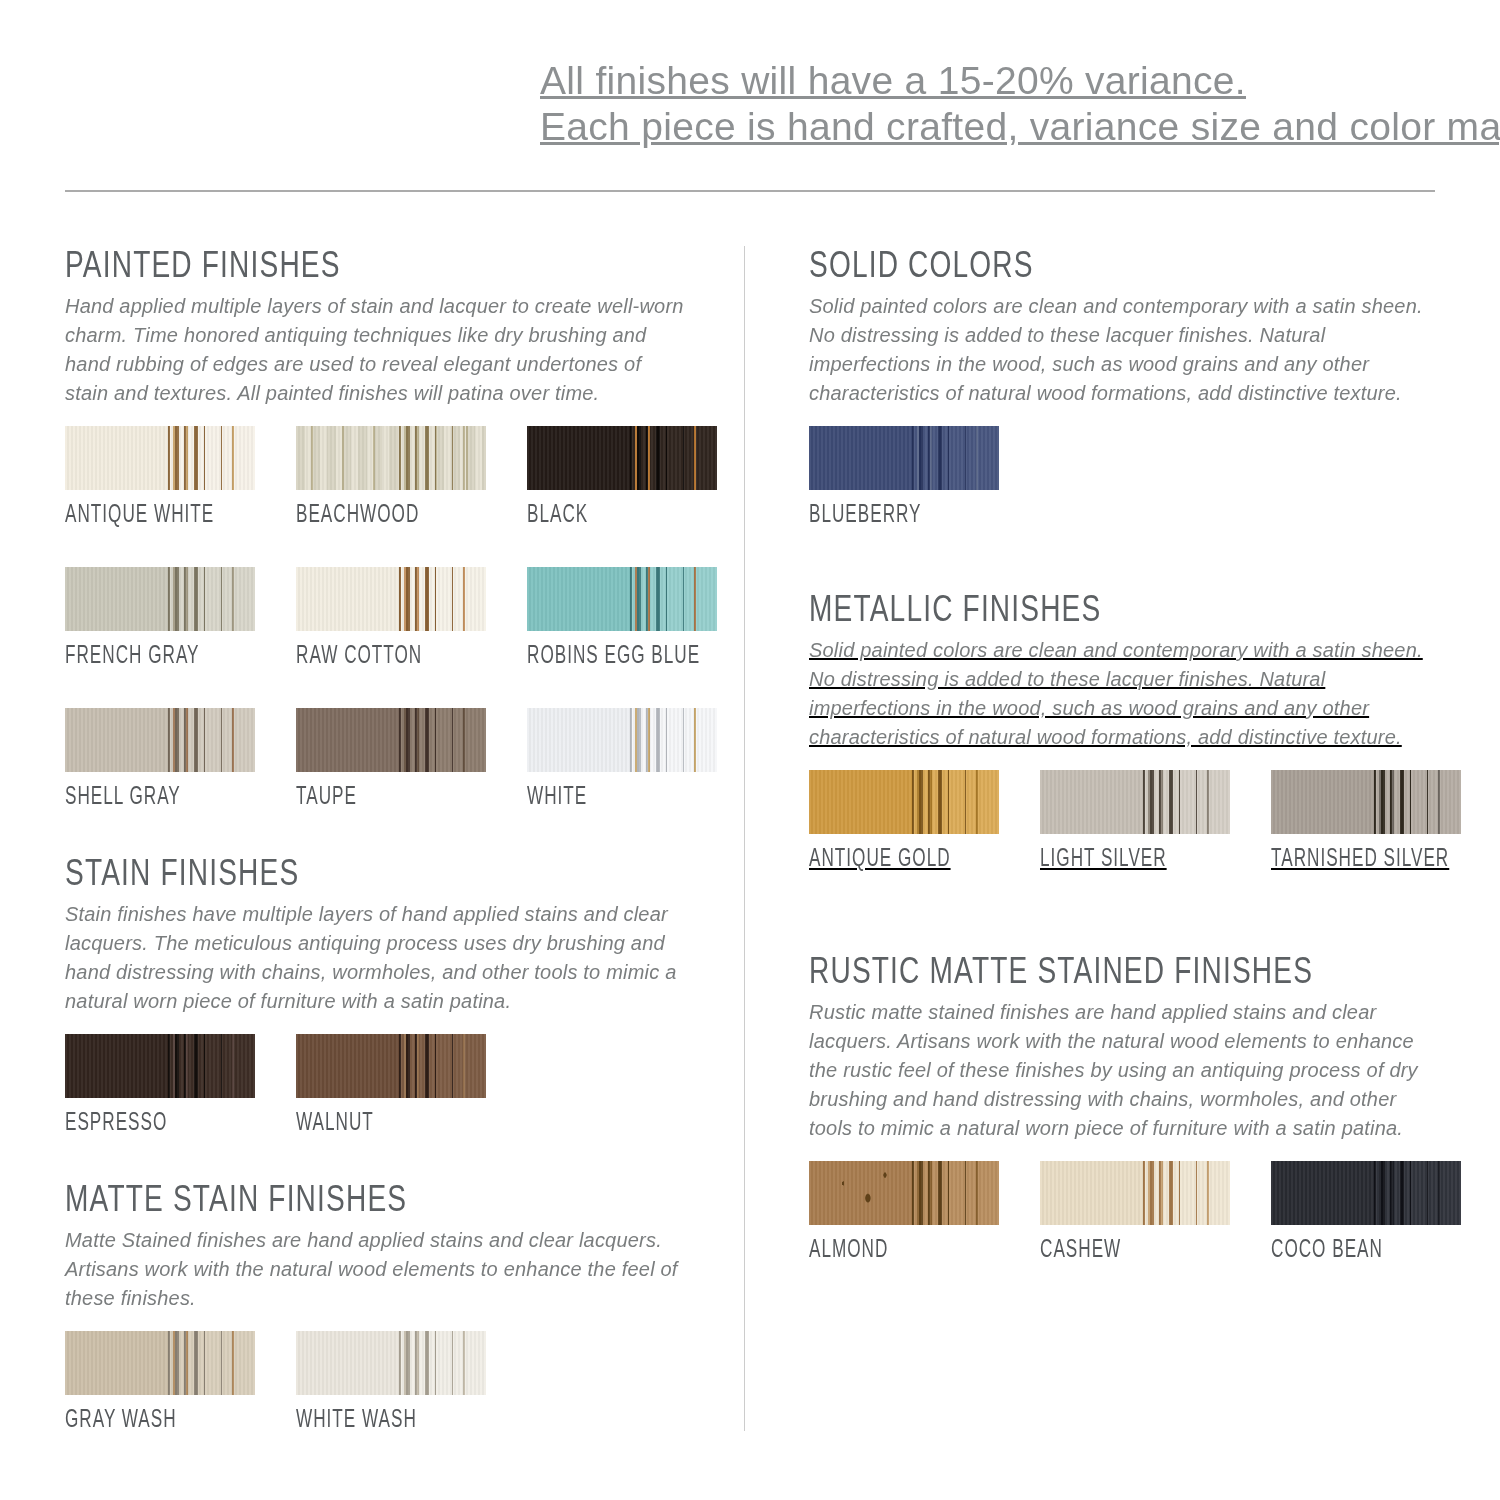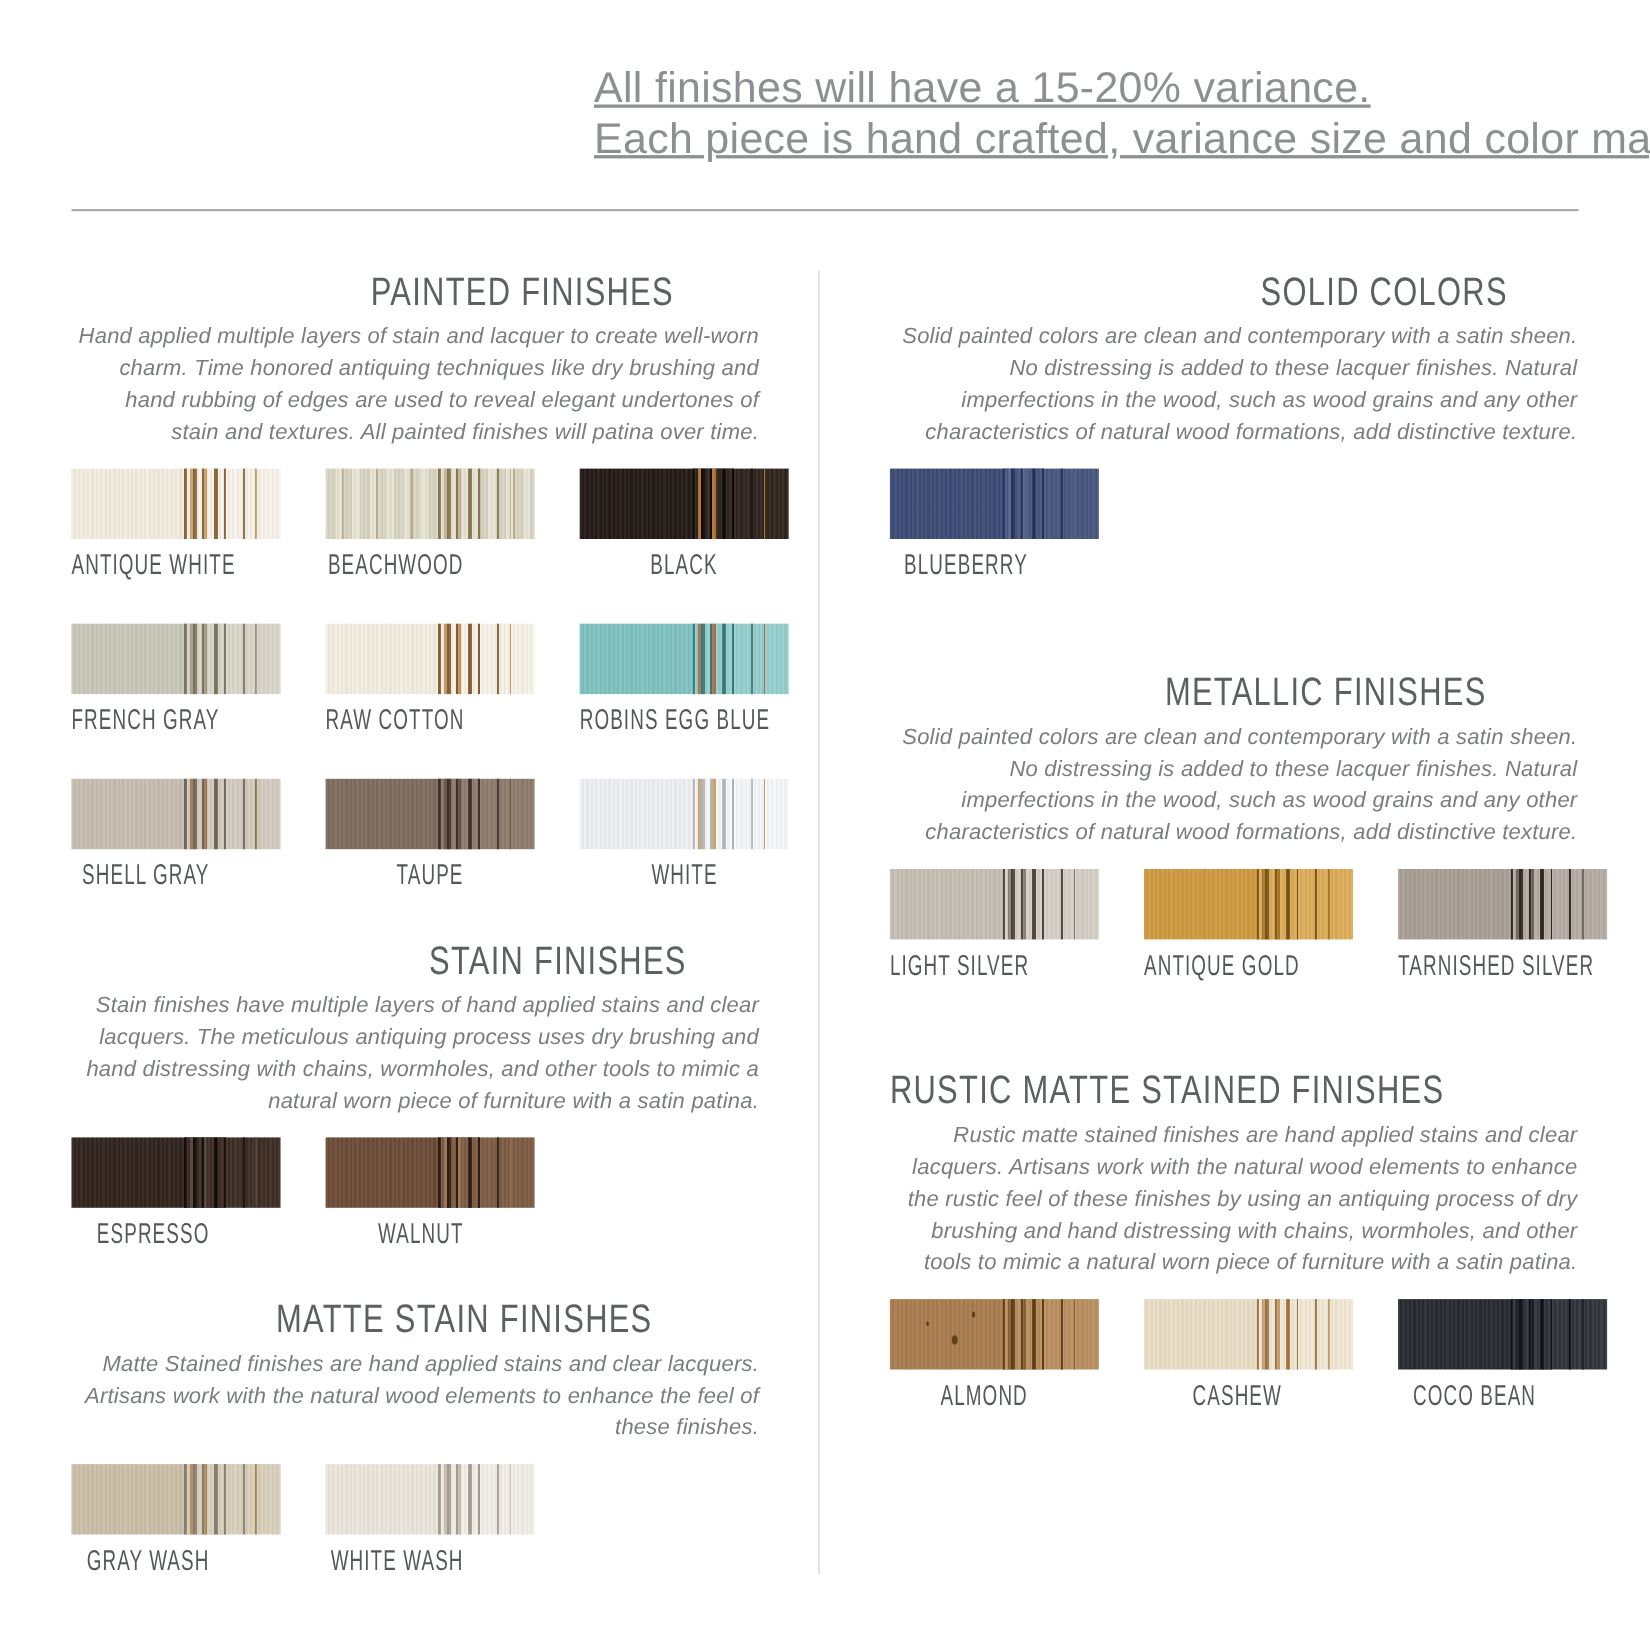--- a/index.html
+++ b/index.html
@@ -26,23 +26,23 @@
   .rule{
     border:none;height:2px;background:var(--rule-color,#ababab);
     margin:62px 65px 0 65px;
   }
   
   .columns{display:flex;padding:0 65px;margin-top:54px;align-items:stretch;}
   .col-left{width:625px;padding-right:54px;box-sizing:content-box;}
   .vdivider{width:1px;background:var(--divider-color,#ccc);flex:0 0 1px;}
   .col-right{width:625px;padding-left:64px;box-sizing:content-box;}
   
-  .section{margin-top:46px;text-align:right;}
+  .section{margin-top:46px;}
   .section:first-child{margin-top:0;}
-  .col-right .section-metallic{margin-top:84px;}
+  .col-right .section-metallic{margin-top:64px;text-decoration:underline;}
   .col-right .section-rustic{margin-top:82px;}
   .sec-heading{
     margin:0 0 8px 0;font-weight:500;font-size:36px;line-height:38px;
     color:var(--heading-color,#5c6063);white-space:nowrap;
   }
   .sec-heading .squeeze{display:inline-block;letter-spacing:1.5px;transform:scaleX(.78);transform-origin:left center;}
   .sec-desc{
     margin:0;font-style:italic;font-size:20px;line-height:29px;
     color:var(--body-color,#7a7d7e);letter-spacing:.2px;
   }
@@ -200,26 +200,26 @@
     <figcaption class="swatch-label">BLUEBERRY</figcaption>
   </figure>
           </div>
       </div>
 
       <div class="section section-metallic">
         <h2 class="sec-heading"><span class="squeeze">METALLIC FINISHES</span></h2>
         <p class="sec-desc">Solid painted colors are clean and contemporary with a satin sheen. No distressing is added to these lacquer finishes. Natural imperfections in the wood, such as wood grains and any other characteristics of natural wood formations, add distinctive texture.</p>
         <div class="swatch-grid">
             <figure class="swatch">
+    <div class="chip" style="--base: #cf9a41; --light: #dcac58; --dark: #7d5519; --accent: #aa7a28;"></div>
+    <figcaption class="swatch-label">ANTIQUE GOLD</figcaption>
+  </figure>
+            <figure class="swatch">
     <div class="chip" style="--base: #c5beb4; --light: #d5cfc6; --dark: #4f463c; --accent: #8d8478;"></div>
     <figcaption class="swatch-label">LIGHT SILVER</figcaption>
-  </figure>
-            <figure class="swatch">
-    <div class="chip" style="--base: #cf9a41; --light: #dcac58; --dark: #7d5519; --accent: #aa7a28;"></div>
-    <figcaption class="swatch-label">ANTIQUE GOLD</figcaption>
   </figure>
             <figure class="swatch">
     <div class="chip" style="--base: #a89f96; --light: #b5ada4; --dark: #30291f; --accent: #6e6760;"></div>
     <figcaption class="swatch-label">TARNISHED SILVER</figcaption>
   </figure>
           </div>
       </div>
 
       <div class="section section-rustic">
         <h2 class="sec-heading"><span class="squeeze">RUSTIC MATTE STAINED FINISHES</span></h2>

